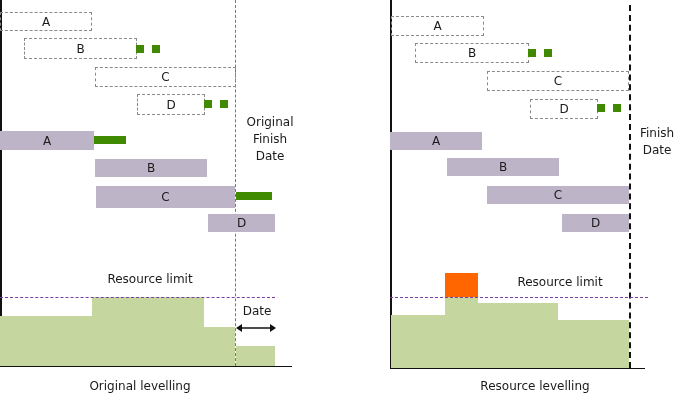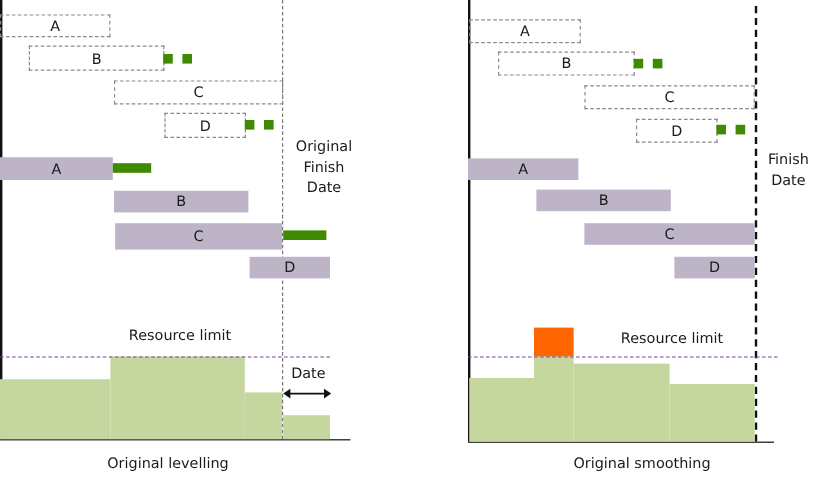--- a/index.html
+++ b/index.html
@@ -128,14 +128,14 @@
 
   <div class="res" style="left:391px;top:315px;width:54px;height:53px;"></div>
   <div class="res" style="left:445px;top:297px;width:33px;height:71px;"></div>
   <div class="res" style="left:478px;top:303px;width:80px;height:65px;"></div>
   <div class="res" style="left:558px;top:320px;width:71px;height:48px;"></div>
   <div class="over" style="left:445px;top:273px;width:33px;height:24px;"></div>
 
   <div class="limit" style="left:390px;top:297px;width:258px;"></div>
   <div class="label" style="left:510px;top:274px;width:100px;">Resource limit</div>
 
-  <div class="label" style="left:450px;top:378px;width:170px;">Original smoothing</div>
+  <div class="label" style="left:450px;top:378px;width:170px;">Resource levelling</div>
 </div>
 
 </body></html>

